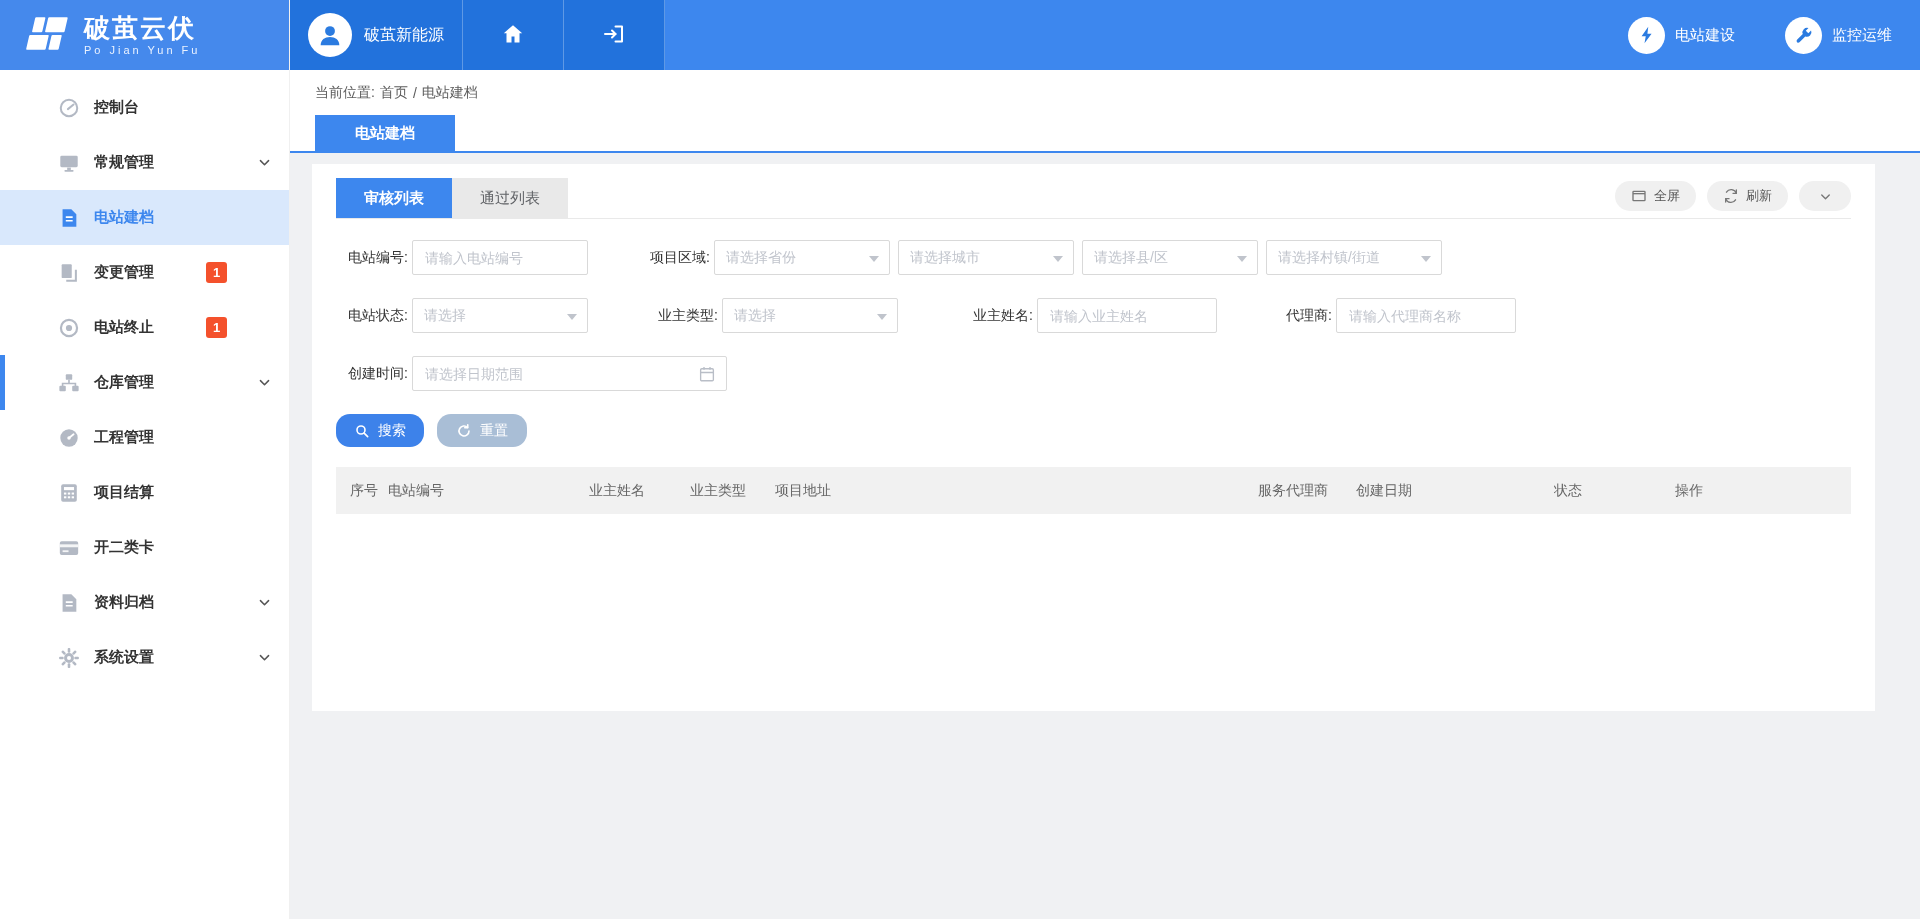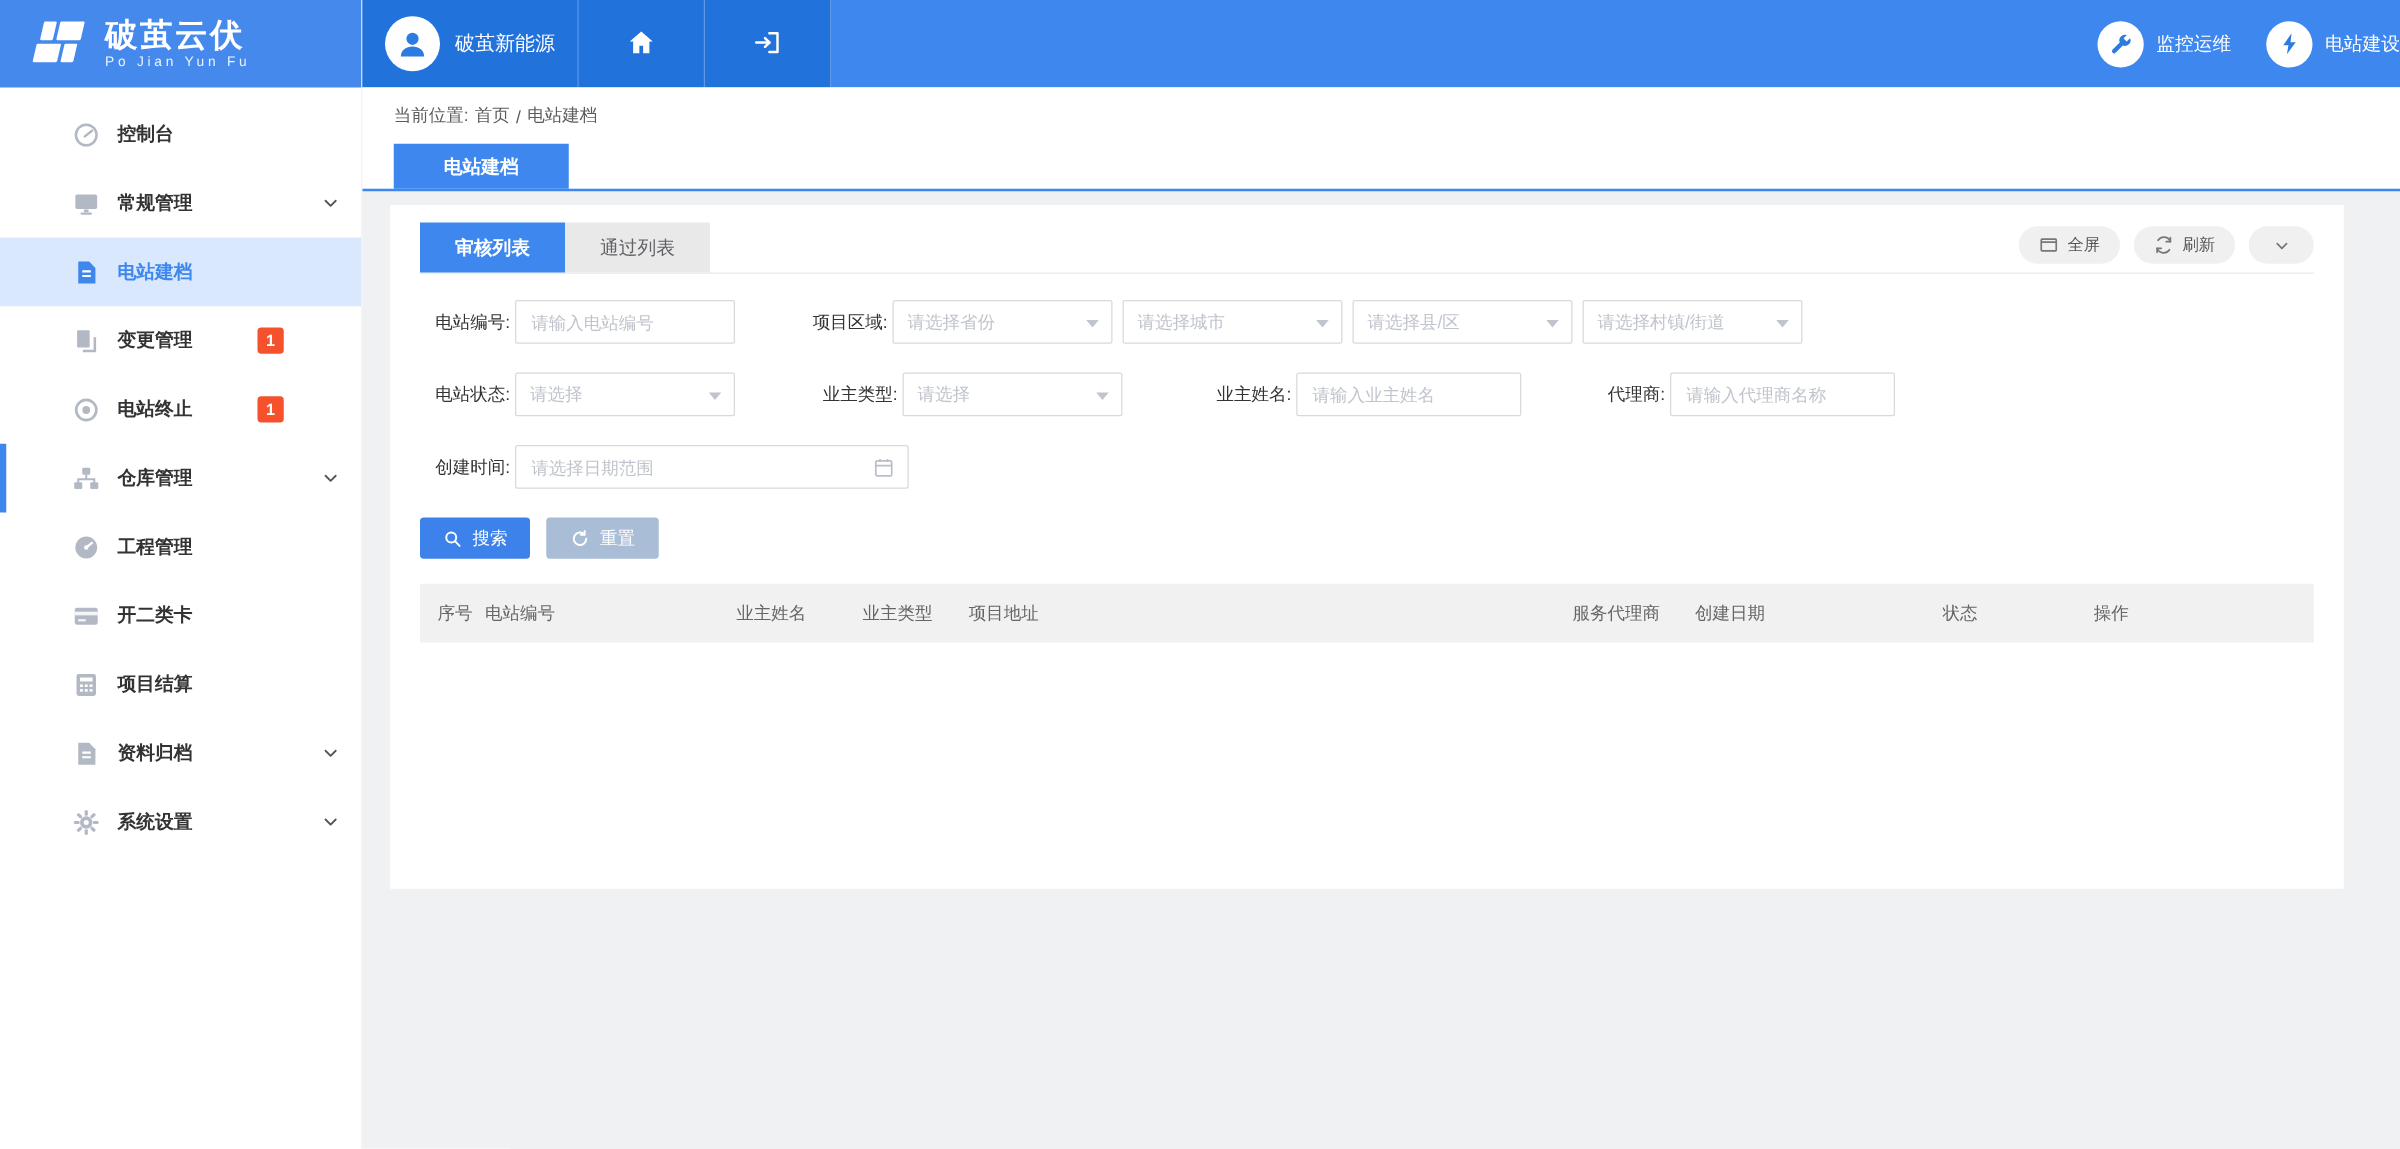--- a/index.html
+++ b/index.html
@@ -69,21 +69,21 @@
   .inp{width:176px;height:35px;border:1px solid #d9d9d9;border-radius:2px;padding:0 12px;font-size:14px;color:#333;outline:none;font-family:inherit;background:#fff}
   .inp::placeholder{color:#c0c4cc}
   .inp.w-owner{width:180px}
   .sel{width:176px;height:35px;border:1px solid #d9d9d9;border-radius:2px;background:#fff;display:flex;align-items:center;padding:0 28px 0 11px;color:#c0c4cc;position:relative;cursor:pointer;margin-right:8px;white-space:nowrap;overflow:hidden}
   .sel:last-child{margin-right:0}
   .sel .caret{position:absolute;right:10px;top:15px;width:0;height:0;border-left:5px solid transparent;border-right:5px solid transparent;border-top:6px solid #c0c4cc}
   .date-wrap{position:relative;display:flex;align-items:center}
   .date-wrap .inp{width:315px;padding-right:38px}
   .date-wrap .cal{position:absolute;right:11px;display:flex}
   .btn-row{display:flex;margin-top:15px}
-  .btn{height:33px;border:none;border-radius:3px;color:#fff;font-size:14px;display:flex;align-items:center;justify-content:center;gap:8px;cursor:pointer;font-family:inherit}
+  .btn{height:33px;border:none;border-radius:14px;color:#fff;font-size:14px;display:flex;align-items:center;justify-content:center;gap:8px;cursor:pointer;font-family:inherit}
   .btn-search{width:88px;background:#3d82ea}
   .btn-reset{width:90px;background:var(--reset-btn);margin-left:13px}
 
   .table{margin-top:20px}
   .thead{display:flex;align-items:center;height:47px;background:#f1f1f1;color:#666;font-size:14px;padding-left:14px}
   .th{flex-shrink:0;white-space:nowrap;overflow:hidden}
   .c0{width:38px}.c1{width:201px}.c2{width:101px}.c3{width:85px}.c4{flex:1;min-width:300px}
   .c5{width:98px}.c6{width:198px}.c7{width:121px}.c8{width:176px}
   .tempty{height:60px;display:flex;align-items:center;justify-content:center;color:#9aa0a6;font-size:14px}
 </style>
@@ -185,43 +185,43 @@
               <circle cx="12" cy="12" r="9.5" fill="currentColor"></circle>
               <path d="M12 12l5-4" stroke="#fff" stroke-width="2" stroke-linecap="round"></path>
               <circle cx="12" cy="12" r="1.9" fill="#fff"></circle>
             </svg>
           </span>
           <span class="mi-label">工程管理</span>
         </div>
         <div class="mi">
           <span class="mi-ic">
             <svg viewBox="0 0 24 24" width="22" height="22">
-              <rect x="2" y="4.5" width="20" height="15" rx="2" fill="currentColor"></rect>
-              <rect x="2" y="8" width="20" height="3.2" fill="#fff" opacity="0.85"></rect>
-              <rect x="5" y="14.5" width="6.5" height="2" fill="#fff" opacity="0.85"></rect>
-            </svg>
-          </span>
-          <span class="mi-label">开二类卡</span>
-        </div>
-        <div class="mi">
-          <span class="mi-ic">
-            <svg viewBox="0 0 24 24" width="22" height="22">
               <rect x="3.5" y="2.5" width="17" height="19" rx="2" fill="currentColor"></rect>
               <rect x="6.5" y="5.5" width="11" height="3.4" fill="#fff"></rect>
               <g fill="#fff">
                 <rect x="6.5" y="11.5" width="2.6" height="2.2"></rect>
                 <rect x="10.7" y="11.5" width="2.6" height="2.2"></rect>
                 <rect x="14.9" y="11.5" width="2.6" height="2.2"></rect>
                 <rect x="6.5" y="15.6" width="2.6" height="2.2"></rect>
                 <rect x="10.7" y="15.6" width="2.6" height="2.2"></rect>
                 <rect x="14.9" y="15.6" width="2.6" height="2.2"></rect>
               </g>
             </svg>
           </span>
           <span class="mi-label">项目结算</span>
+        </div>
+        <div class="mi">
+          <span class="mi-ic">
+            <svg viewBox="0 0 24 24" width="22" height="22">
+              <rect x="2" y="4.5" width="20" height="15" rx="2" fill="currentColor"></rect>
+              <rect x="2" y="8" width="20" height="3.2" fill="#fff" opacity="0.85"></rect>
+              <rect x="5" y="14.5" width="6.5" height="2" fill="#fff" opacity="0.85"></rect>
+            </svg>
+          </span>
+          <span class="mi-label">开二类卡</span>
         </div>
         <div class="mi">
           <span class="mi-ic">
             <svg viewBox="0 0 24 24" width="22" height="22">
               <path d="M5 2.5h9.5L20 8v13.5H5z" fill="currentColor"></path>
               <path d="M8.5 11h7.5M8.5 15h7.5" stroke="#fff" stroke-width="1.8"></path>
             </svg>
           </span>
           <span class="mi-label">资料归档</span>
           <span class="mi-caret">
@@ -281,35 +281,35 @@
       <div class="tb-section tb-icon">
         <span>
           <svg viewBox="0 0 24 24" width="24" height="24" fill="none" stroke="#fff" stroke-width="2" stroke-linecap="round" stroke-linejoin="round">
               <path d="M13.5 4.5H20v15h-6.5"></path>
               <path d="M3 12h10.5"></path>
               <path d="M10 8.5L13.5 12 10 15.5"></path>
             </svg>
         </span>
       </div>
       <div class="tb-spacer"></div>
+      <div class="tb-right">
+        <span class="circle-ic">
+          <svg viewBox="0 0 24 24" width="20" height="20" fill="currentColor">
+              <path d="M13.5 2L5.5 13.5h5L9 22l8.5-11.5h-5z"></path>
+            </svg>
+        </span>
+        <span>电站建设</span>
+      </div>
       <div class="tb-right second">
         <span class="circle-ic">
           <svg viewBox="0 0 24 24" width="19" height="19" fill="currentColor">
               <path d="M21.8 6a5.8 5.8 0 0 1-7.6 7.2l-7.3 7.3a2.2 2.2 0 0 1-3.1-3.1l7.3-7.3A5.8 5.8 0 0 1 18.3 2.5l-3.4 3.4 3.2 3.2 3.4-3.4c.2.6.3 1.5.3 2.3z"></path>
             </svg>
         </span>
         <span>监控运维</span>
-      </div>
-      <div class="tb-right">
-        <span class="circle-ic">
-          <svg viewBox="0 0 24 24" width="20" height="20" fill="currentColor">
-              <path d="M13.5 2L5.5 13.5h5L9 22l8.5-11.5h-5z"></path>
-            </svg>
-        </span>
-        <span>电站建设</span>
       </div>
     </header>
 
     <div class="content">
 
       <div class="crumb-strip">
         <div class="breadcrumb">
           <span>当前位置:</span>
           <a>首页</a>
           <span>/</span>

